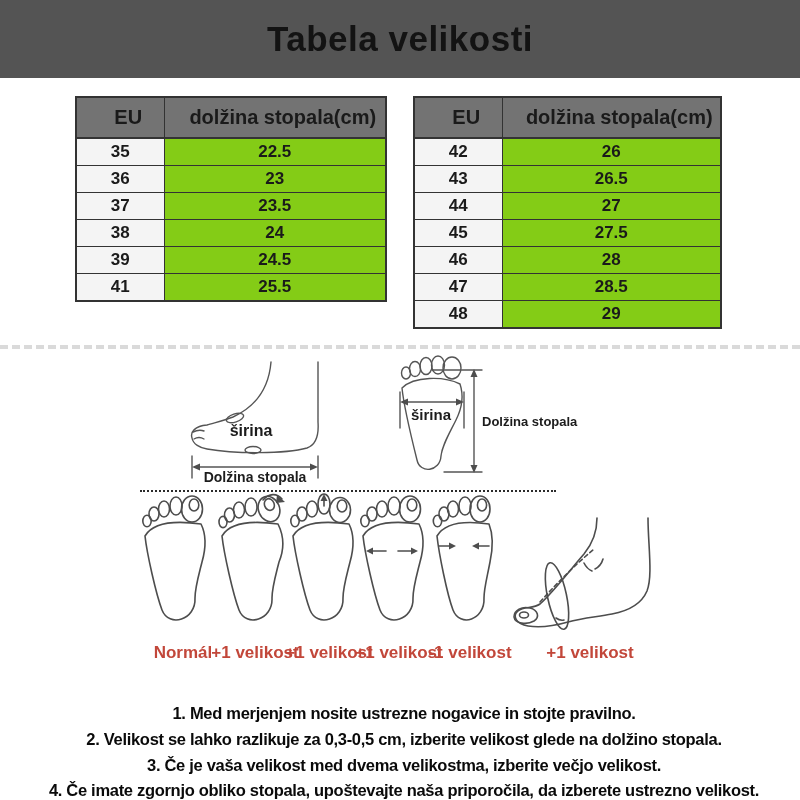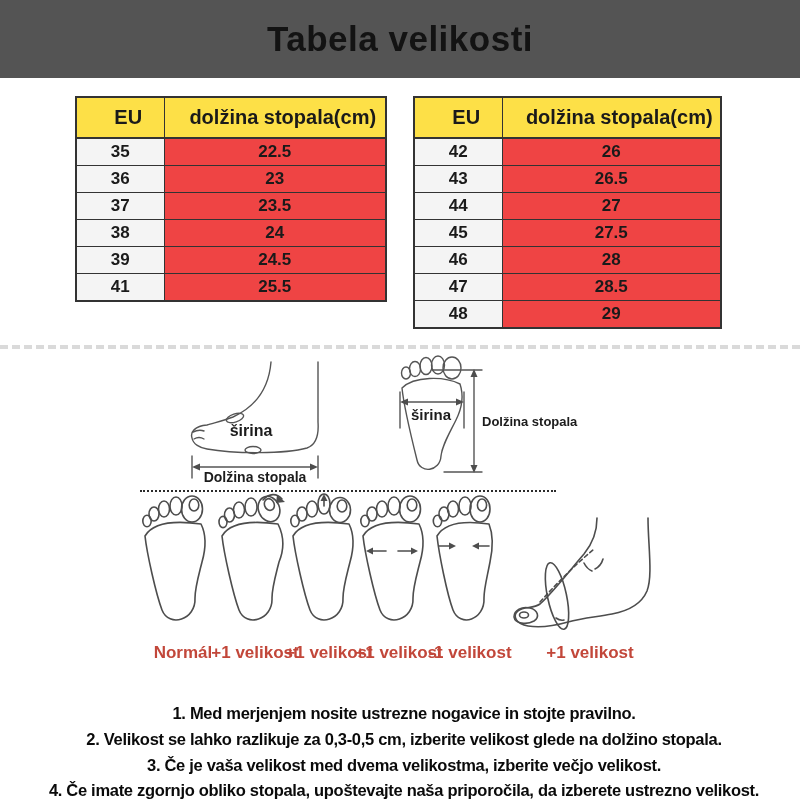--- a/index.html
+++ b/index.html
@@ -8,22 +8,22 @@
 
   
   .banner{position:absolute;left:0;top:0;width:800px;height:78px;background:#545454;
           display:flex;align-items:center;justify-content:center;}
   .banner h1{margin:8px;font-size:35px;font-weight:700;color:#131313;letter-spacing:.5px;}
 
   
   table.size{position:absolute;border-collapse:collapse;table-layout:fixed;background:#fff;}
   table.size th,table.size td{border:1.5px solid #333;text-align:center;vertical-align:middle;
           font-weight:700;color:#1a1a1a;padding:0;}
-  table.size th{background:#fde047;height:39px;font-size:20px;border-bottom-width:2px;padding-left:16px;}
-  table.size td{height:26px;font-size:17px;background:#ef4444;}
+  table.size th{background:#737373;height:39px;font-size:20px;border-bottom-width:2px;padding-left:16px;}
+  table.size td{height:26px;font-size:17px;background:#84cc16;}
   table.size td.eu{background:#f4f4f4;}
   table.size{border:2px solid #333;}
   #table-left{left:75px;top:96px;width:312px;}
   #table-right{left:413px;top:96px;width:309px;}
   col.c-eu{width:88px;}
 
   
   .dashed-sep{position:absolute;left:0;top:345px;width:800px;height:0;border-top:4px dashed #dadada;}
   .dotted-line{position:absolute;left:140px;top:490px;width:416px;height:0;border-top:2px dotted #2b2b2b;}
 

